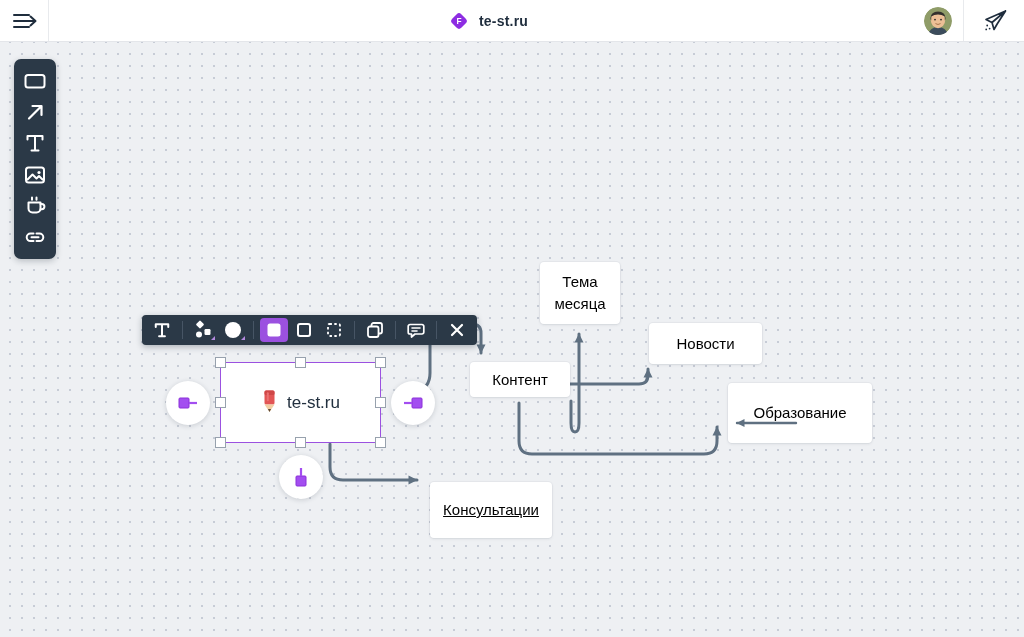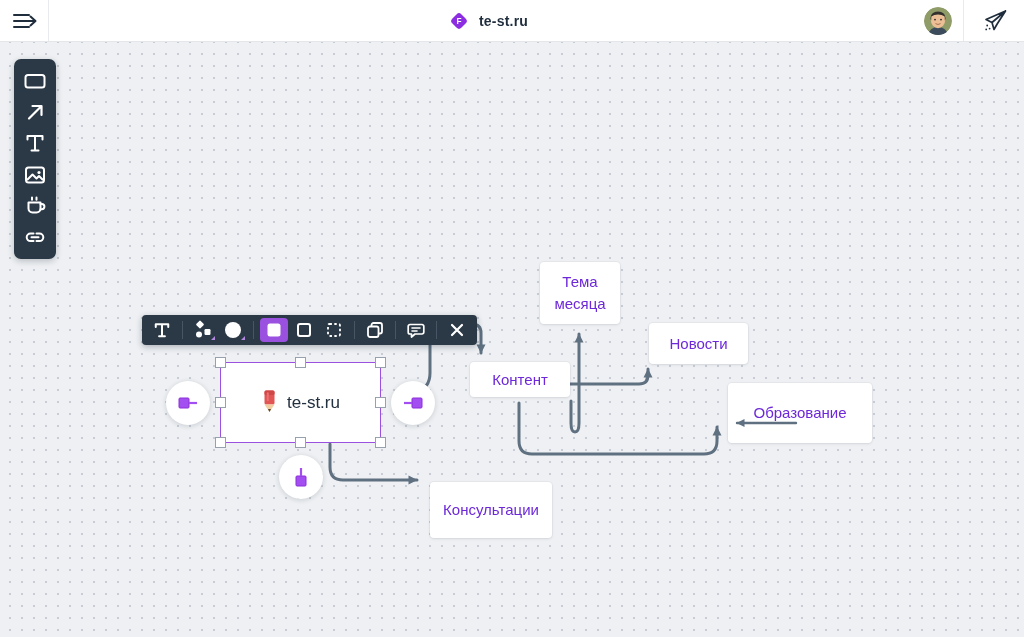--- a/index.html
+++ b/index.html
@@ -44,21 +44,21 @@
     display:flex; align-items:center; justify-content:center; cursor:pointer; }
   .st-btn.selected { background:#9b51e0; }
   .st-divider { width:1px; height:18px; background:#475565; margin:0 5px; }
   .st-caret { position:absolute; right:2px; bottom:2px; width:0; height:0;
     border-left:4px solid transparent; border-bottom:4px solid #b48ae0; }
 
   
   .fnode { position:absolute; background:#ffffff; border-radius:4px;
     box-shadow:0 1px 3px rgba(31,45,61,.10), 0 0 0 1px rgba(31,45,61,.03);
     display:flex; align-items:center; justify-content:center; text-align:center;
-    color:#6d28d9; font-size:15px; line-height:22px; z-index:5; cursor:pointer; }
+    color:#000000; font-size:15px; line-height:22px; z-index:5; cursor:pointer; }
 
   .sel-node { position:absolute; left:220px; top:362px; width:161px; height:81px;
     background:#ffffff; border:1.5px solid #9b51e0; z-index:6;
     display:flex; align-items:center; justify-content:center; gap:9px; cursor:pointer; }
   .sel-node .label { font-size:17px; color:#22303f; }
   .handle { position:absolute; width:11px; height:11px; background:#ffffff;
     border:1px solid #97a1ad; z-index:8; cursor:pointer; }
 
   .conn-circle { position:absolute; width:44px; height:44px; border-radius:50%;
     background:#ffffff; box-shadow:0 1px 5px rgba(31,45,61,.18); z-index:7;
@@ -123,33 +123,33 @@
     <path d="M 571 401 L 571 423 Q 571 432 575 432 Q 579 432 579 423 L 579 334" marker-end="url(#arr)"></path>
     <path d="M 330 444 L 330 467 Q 330 480 343 480 L 417 480" marker-end="url(#arr)"></path>
     <path d="M 519 403 L 519 441 Q 519 454 532 454 L 704 454 Q 717 454 717 441 L 717 427" marker-end="url(#arr)"></path>
   </g>
 </svg>
 
 <div class="fnode" style="left:540px; top:262px; width:80px; height:62px; padding:6px;">
   <span>Тема месяца</span>
 </div>
 
-<div class="fnode" style="left:649px; top:323px; width:99px; height:41px;">
+<div class="fnode" style="left:649px; top:323px; width:113px; height:41px;">
   <span>Новости</span>
 </div>
 
 <div class="fnode" style="left:470px; top:362px; width:100px; height:35px;">
   <span>Контент</span>
 </div>
 
 <div class="fnode" style="left:728px; top:383px; width:144px; height:60px;">
   <span>Образование</span>
 </div>
 
-<div class="fnode" style="left:430px; top:482px; width:122px; height:56px;">
+<div class="fnode" style="left:430px; top:482px; width:122px; height:56px;text-decoration:underline;">
   <span>Консультации</span>
 </div>
 
 <svg class="lines-top" width="1024" height="637" viewBox="0 0 1024 637">
   <defs>
     <marker id="arr2" markerUnits="userSpaceOnUse" markerWidth="12" markerHeight="12" refX="8" refY="4.5" orient="auto">
       <path d="M0.5 0.5 L8.5 4.5 L0.5 8.5 Z" fill="#5f7081"></path>
     </marker>
   </defs>
   <path d="M 796 423 L 737 423" stroke="#5f7081" stroke-width="2.4" fill="none" stroke-linecap="round" marker-end="url(#arr2)"></path>

